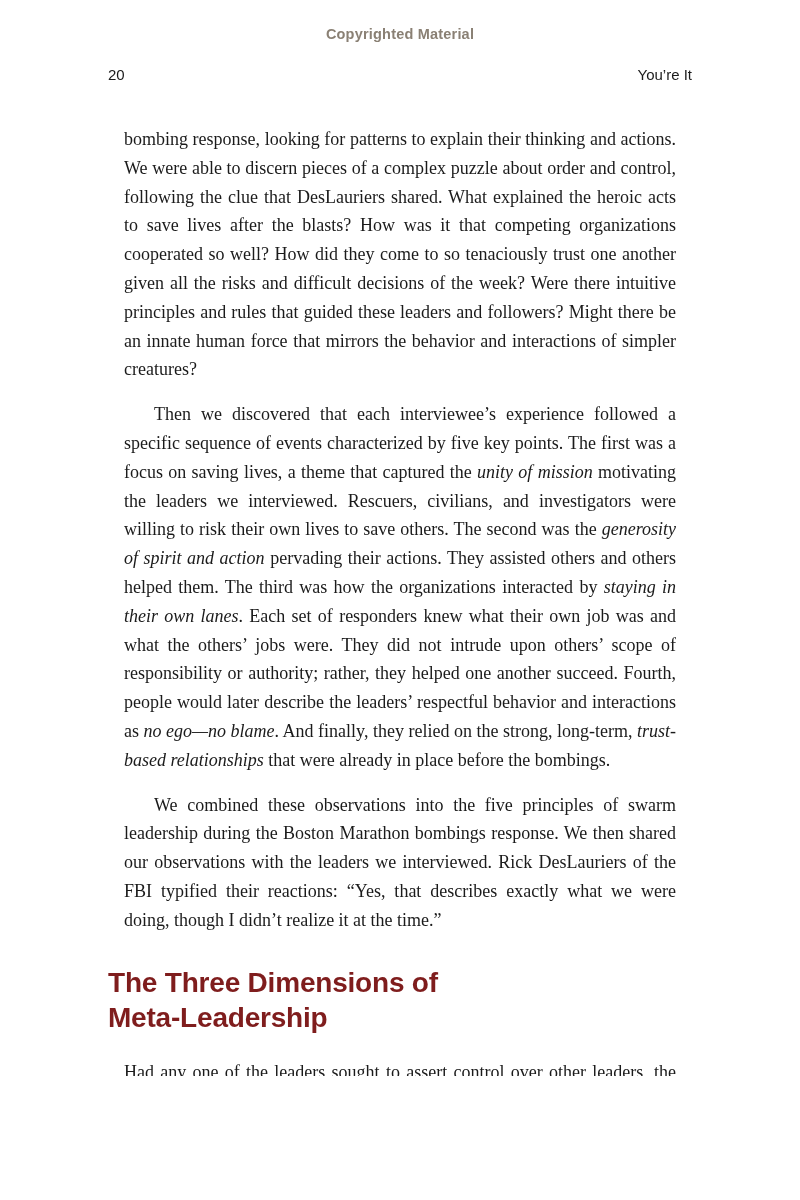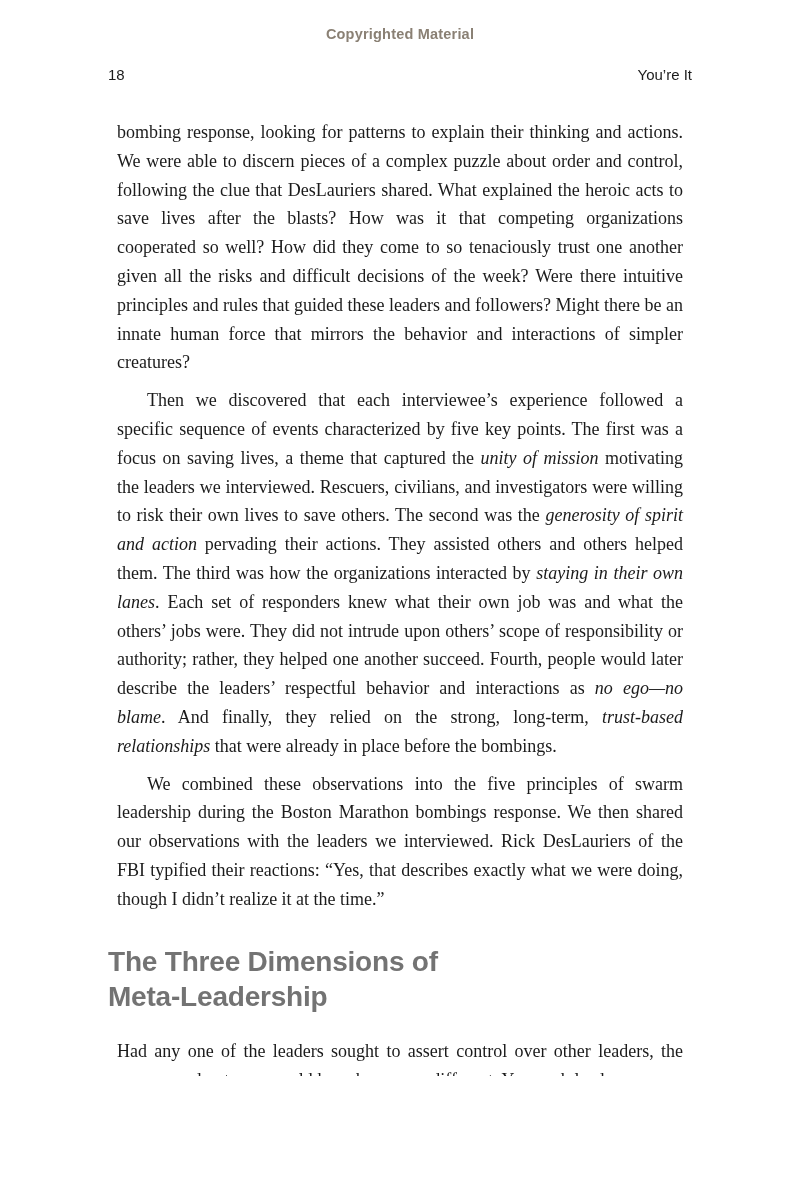--- a/index.html
+++ b/index.html
@@ -41,47 +41,47 @@
     color: #1b1b1b;
     margin-top: 24px;
   }
   .body-text {
     margin-top: 26px;
     font-size: 18px;
     line-height: 1.6;
     text-align: justify;
   }
   .para {
-    margin: 9px;
+    margin: 16px;
   }
   .para.indent {
     text-indent: 30px;
   }
   .para em {
   }
   .section-heading {
     font-family: "Liberation Sans", sans-serif;
     font-size: 28px;
     line-height: 1.28;
     font-weight: bold;
-    color: #737373;
+    color: #7f1d1d;
     letter-spacing: -0.2px;
     text-align: left;
     margin: 30px 0 22px 0;
   }
 </style>
 </head>
 <body>
 
 <div class="page">
 
   <div class="notice top">Copyrighted Material</div>
 
   <div class="page-header">
-    <span>18</span>
+    <span>20</span>
     <span>You’re It</span>
   </div>
 
   <div class="body-text" id="body-text">
       <p class="para"><span>bombing response, looking for patterns to explain their thinking and actions. We were able to discern pieces of a complex puzzle about order and control, following the clue that DesLauriers shared. What explained the heroic acts to save lives after the blasts? How was it that competing organizations cooperated so well? How did they come to so tenaciously trust one another given all the risks and difficult decisions of the week? Were there intuitive principles and rules that guided these leaders and followers? Might there be an innate human force that mirrors the behavior and interactions of simpler creatures?</span></p>
       <p class="para indent"><span>Then we discovered that each interviewee’s experience followed a specific sequence of events characterized by five key points. The first was a focus on saving lives, a theme that captured the </span><em>unity of mission</em><span> motivating the leaders we interviewed. Rescuers, civilians, and investigators were willing to risk their own lives to save others. The second was the </span><em>generosity of spirit and action</em><span> pervading their actions. They assisted others and others helped them. The third was how the organizations interacted by </span><em>staying in their own lanes</em><span>. Each set of responders knew what their own job was and what the others’ jobs were. They did not intrude upon others’ scope of responsibility or authority; rather, they helped one another succeed. Fourth, people would later describe the leaders’ respectful behavior and interactions as </span><em>no ego—no blame</em><span>. And finally, they relied on the strong, long-term, </span><em>trust-based relationships</em><span> that were already in place before the bombings.</span></p>
       <p class="para indent"><span>We combined these observations into the five principles of swarm leadership during the Boston Marathon bombings response. We then shared our observations with the leaders we interviewed. Rick DesLauriers of the FBI typified their reactions: “Yes, that describes exactly what we were doing, though I didn’t realize it at the time.”</span></p>
       <h2 class="section-heading">The Three Dimensions of<br>Meta-Leadership</h2>
       <p class="para"><span>Had any one of the leaders sought to assert control over other leaders, the process and outcome could have been very different. Yes, each leader oversaw his or her own organization and its points of command. However, the connectivity in how they worked together created leverage that exceeded what</span></p>
     </div>

